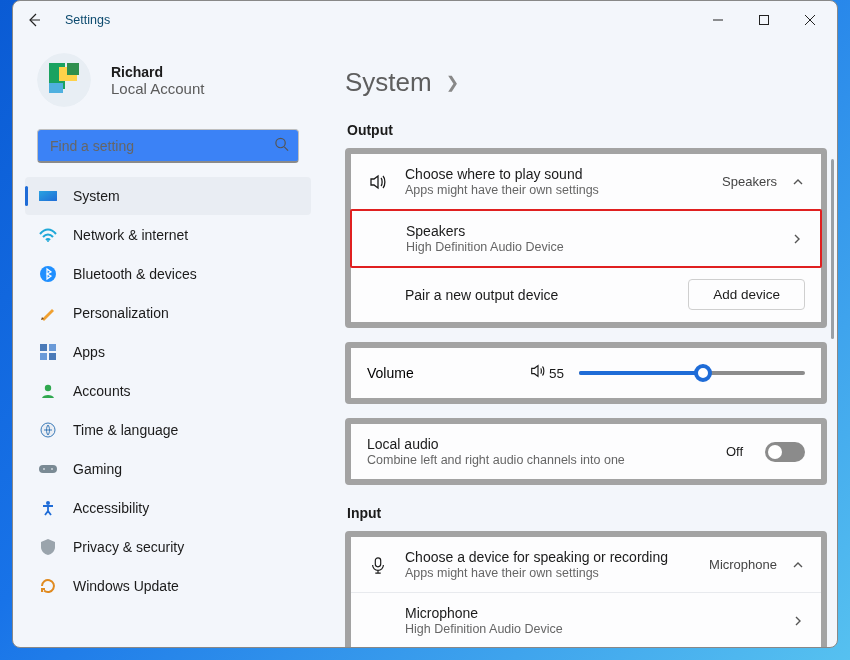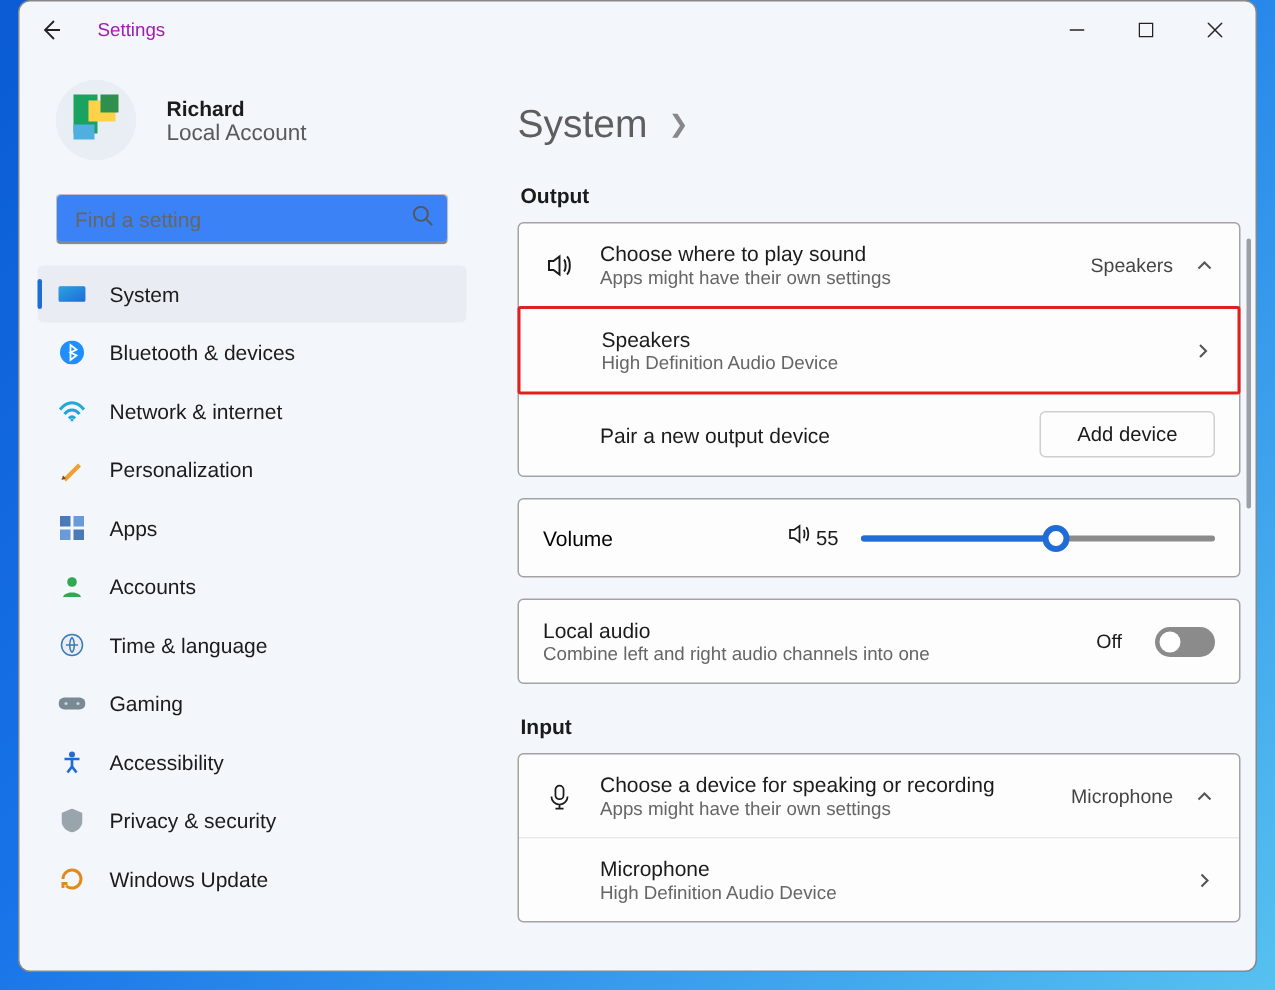--- a/index.html
+++ b/index.html
@@ -14,21 +14,21 @@
     border-radius: 8px;
     overflow: hidden;
     display: flex; flex-direction: column;
   }
   .titlebar {
     height: 38px; display: flex; align-items: center; justify-content: space-between;
     padding: 0 4px 0 12px;
   }
   .titlebar-left { display: flex; align-items: center; gap: 22px; }
   .back-arrow { width: 18px; height: 18px; cursor: pointer; display:flex; align-items:center; justify-content:center;}
-  .title-text { font-size: 12.5px; color: #a21caf; }
+  .title-text { font-size: 12.5px; color: #0c4a6e; }
   .window-controls { display: flex; }
   .window-control { width: 46px; height: 32px; display: flex; align-items: center; justify-content: center; cursor: pointer; font-family: "Segoe Fluent Icons","Segoe MDL2 Assets",sans-serif; font-size:10px; color:#222;}
   .body { flex: 1; display: flex; min-height: 0; }
   .sidebar { width: 310px; padding: 4px 10px 10px 10px; overflow-y: auto; }
   .profile { display: flex; align-items: center; gap: 20px; padding: 10px 14px 16px 14px; }
   .avatar { width: 54px; height: 54px; border-radius: 50%; position: relative; overflow:hidden;}
   .avatar svg { width:100%; height:100%;}
   .profile-name { font-size: 14px; font-weight: 600; color: #1b1b1b; }
   .profile-sub { font-size: 15px; color: #5a5a5a; }
   .search { margin: 6px 14px 14px 14px; position: relative; }
@@ -50,21 +50,21 @@
     background: #1f6cd7; border-radius: 2px;
   }
   .nav-icon { width: 18px; height: 18px; display:flex; align-items:center; justify-content:center; flex:0 0 18px;}
   .main { flex: 1; overflow-y: auto; padding: 28px 10px 10px 22px; position:relative;}
   .scroll-indicator { position:absolute; right:3px; top:120px; width:3px; height:180px; background:#9aa0a6; border-radius:2px;}
   .breadcrumb { display: flex; align-items: center; gap: 14px; margin-bottom: 24px; }
   .bc-parent { font-size: 26px; color: #5e5e5e; font-weight: 400;}
   .bc-sep { font-size: 16px; color: #888; }
   .bc-current { font-size: 26px; font-weight: 600; color: #1b1b1b; }
   .section-heading { font-size: 14px; font-weight: 600; color: #1b1b1b; margin: 6px 0 10px 2px; }
-  .card-group { border: 1px solid #a3a3a3; border-radius: 4px; background: #fdfdfe; margin-bottom: 14px; }
+  .card-group { border: 6px solid #a3a3a3; border-radius: 4px; background: #fdfdfe; margin-bottom: 14px; }
   .card-row {
     display: flex; align-items: center; padding: 12px 16px; gap: 16px;
     border-bottom: 1px solid #e8eaee;
   }
   .card-row:last-child { border-bottom: none; }
   .card-row.highlight { border: 2.5px solid #e02020; border-radius: 2px; margin:-1px;}
   .row-icon { width: 22px; flex: 0 0 22px; color:#1b1b1b; display:flex; align-items:center; justify-content:center;}
   .row-spacer { width: 22px; flex: 0 0 22px; }
   .row-text { flex: 1; }
   .row-title { font-size: 14px; color: #1b1b1b; }
@@ -159,35 +159,35 @@
                     <stop stop-color="#2aa3e0"></stop>
                     <stop offset="1" stop-color="#1f6cd7"></stop>
                   </linearGradient>
                 </defs>
               </svg>
             </span>
             <span>System</span>
           </div>
           <div class="nav-item">
             <span class="nav-icon">
-              <svg width="16" height="16" viewBox="0 0 16 16">
-                <circle cx="8" cy="8" r="8" fill="#1f8fff"></circle>
-                <path d="M7 3v10l4-3-4-2 4-2-4-3z" fill="none" stroke="#fff" stroke-width="1.2"></path>
-              </svg>
-            </span>
-            <span>Bluetooth &amp; devices</span>
-          </div>
-          <div class="nav-item">
-            <span class="nav-icon">
               <svg width="18" height="14" viewBox="0 0 18 14">
                 <path d="M1 6c5-6 11-6 16 0M4 9c3-3.5 7-3.5 10 0M7 12c1.3-1.5 2.7-1.5 4 0" fill="none" stroke="#1fa8d8" stroke-width="2"></path>
                 <circle cx="9" cy="13" r="1" fill="#1fa8d8"></circle>
               </svg>
             </span>
             <span>Network &amp; internet</span>
+          </div>
+          <div class="nav-item">
+            <span class="nav-icon">
+              <svg width="16" height="16" viewBox="0 0 16 16">
+                <circle cx="8" cy="8" r="8" fill="#1f8fff"></circle>
+                <path d="M7 3v10l4-3-4-2 4-2-4-3z" fill="none" stroke="#fff" stroke-width="1.2"></path>
+              </svg>
+            </span>
+            <span>Bluetooth &amp; devices</span>
           </div>
           <div class="nav-item">
             <span class="nav-icon">
               <svg width="18" height="18" viewBox="0 0 18 18">
                 <path d="M3 15l10-10 2 2-10 10z" fill="#f0a030"></path>
                 <path d="M2 16l1-3 2 2z" fill="#7a4a1a"></path>
               </svg>
             </span>
             <span>Personalization</span>
           </div>

